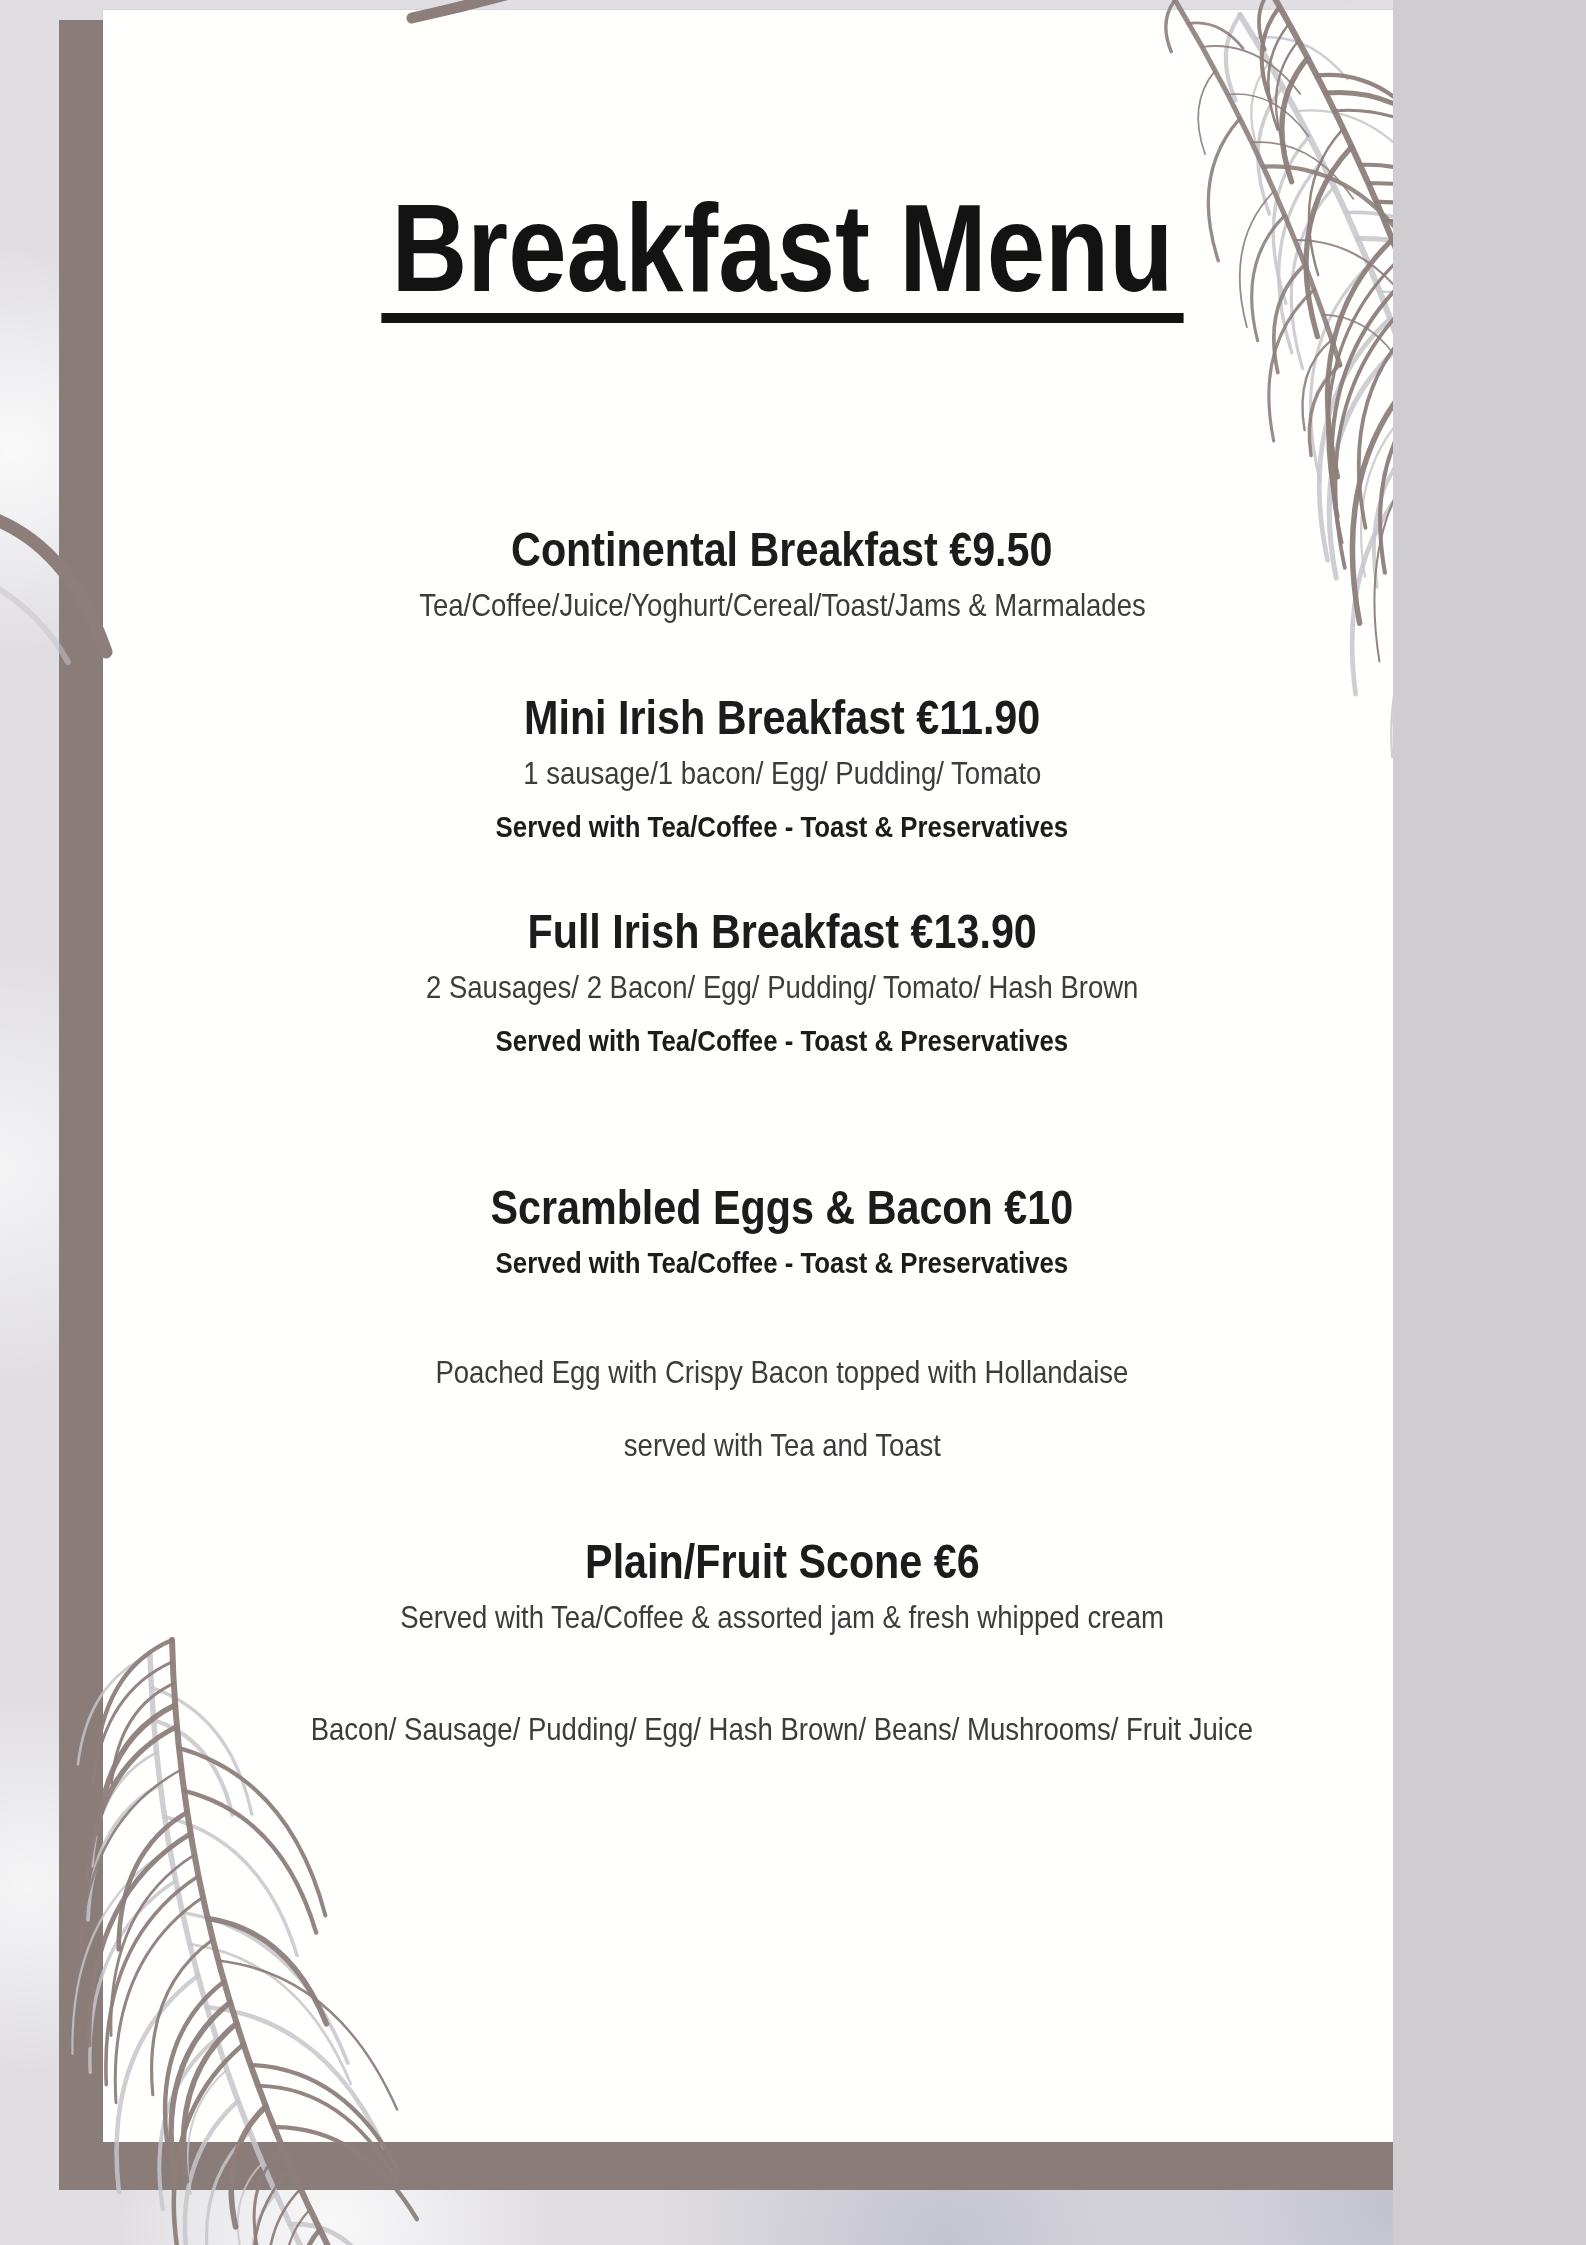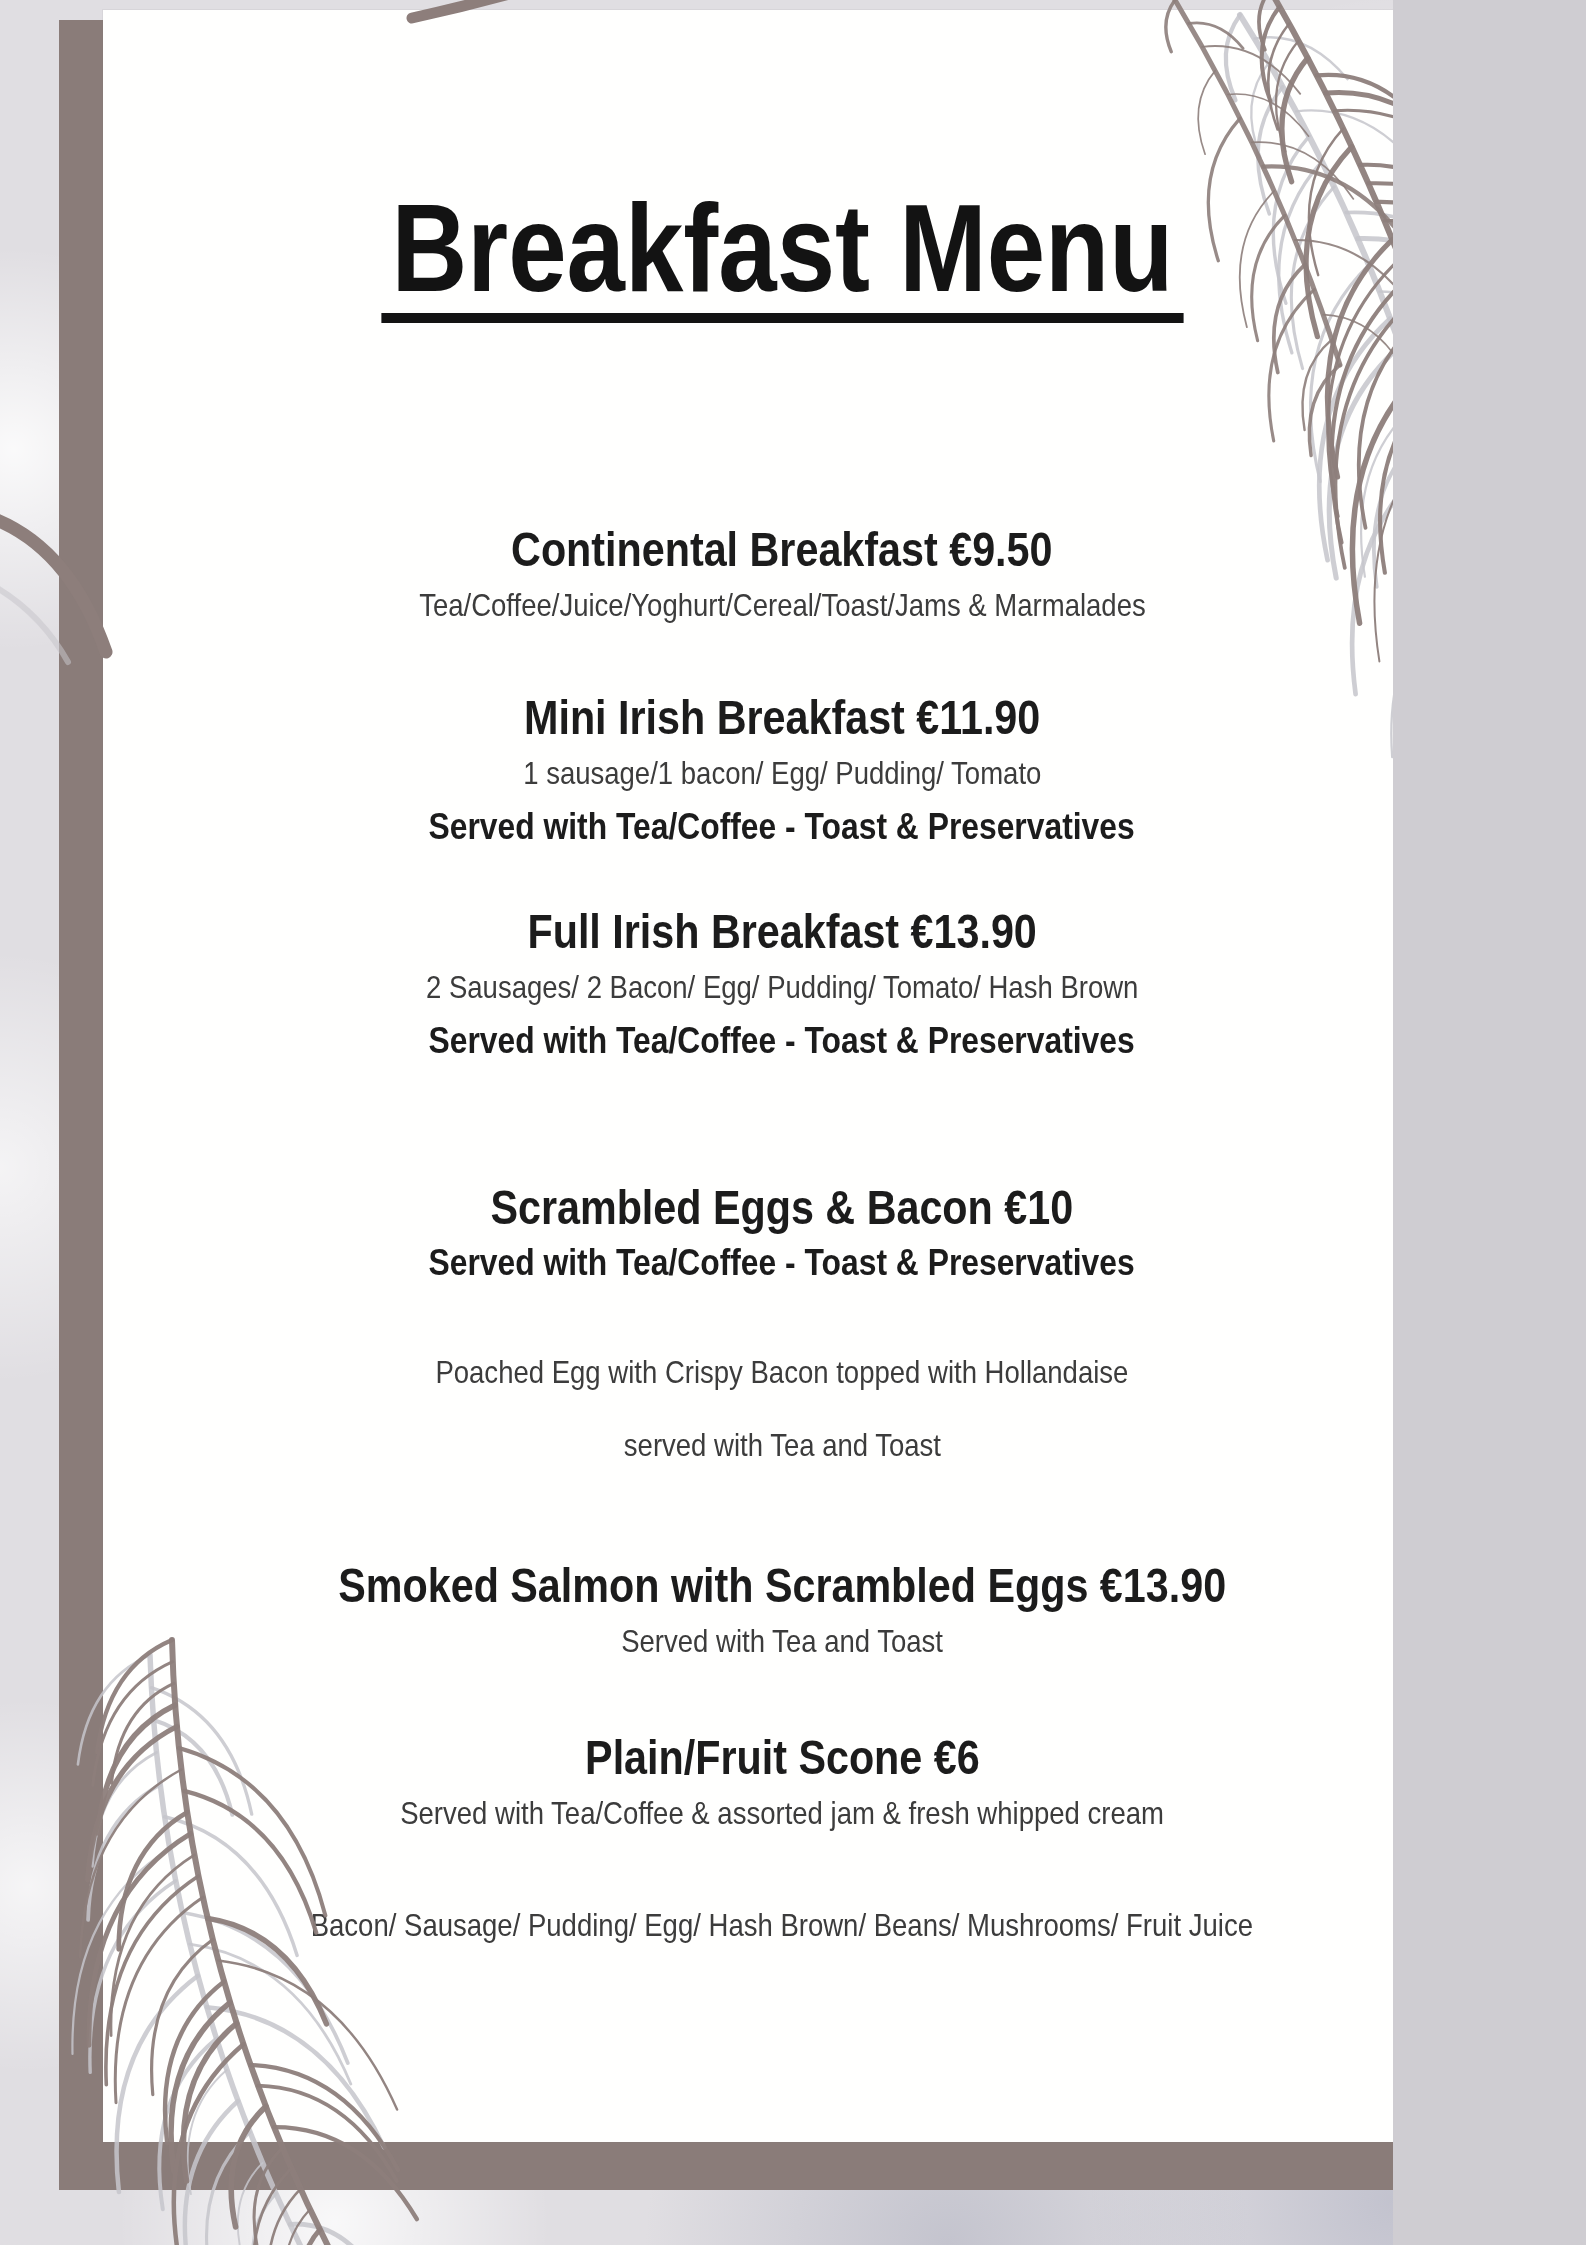--- a/index.html
+++ b/index.html
@@ -43,21 +43,21 @@
   [data-name="menu-section-eggs-benedict"] div.menu-line   { margin-top:19px; }
 
   .menu-heading {
     margin:0; display:flex; justify-content:center;
     font-size:48px; line-height:56px; font-weight:bold; color:#1c1c1c;text-align:center;
   }
   .menu-line {
     display:flex; justify-content:center;
     font-size:32px; line-height:54px; font-weight:normal; color:#3c3c3c;
   }
-  .menu-line.bold { font-size:37px; font-weight:bold; color:#1c1c1c; }
+  .menu-line.bold { font-size:30px; font-weight:bold; color:#1c1c1c; }
   .tscale { display:inline-block; white-space:nowrap; transform:scaleX(0.86); transform-origin:center; }
 
   svg.plume { position:absolute; overflow:visible; pointer-events:none; z-index:5; }
 </style>
 </head>
 <body>
 
 <div class="canvas" data-name="menu-document">
   <div class="frame-left" data-name="frame-left-bar"></div>
   <div class="frame-bottom" data-name="frame-bottom-bar"></div>
@@ -105,28 +105,20 @@
             <div class="menu-line bold" data-name="menu-item-line">
               <span class="tscale" data-name="menu-item-line-text">Served with Tea/Coffee - Toast &amp; Preservatives</span>
             </div>
           </section>
           <section class="menu-section" data-name="menu-section-eggs-benedict">
             <div class="menu-line light" data-name="menu-item-line">
               <span class="tscale" data-name="menu-item-line-text">Poached Egg with Crispy Bacon topped with Hollandaise</span>
             </div>
             <div class="menu-line light" data-name="menu-item-line">
               <span class="tscale" data-name="menu-item-line-text">served with Tea and Toast</span>
-            </div>
-          </section>
-          <section class="menu-section" data-name="menu-section-smoked-salmon-scrambled-eggs">
-            <h3 class="menu-heading" data-name="menu-item-heading">
-              <span class="tscale" data-name="menu-item-heading-text">Smoked Salmon with Scrambled Eggs €13.90</span>
-            </h3>
-            <div class="menu-line light" data-name="menu-item-line">
-              <span class="tscale" data-name="menu-item-line-text">Served with Tea and Toast</span>
             </div>
           </section>
           <section class="menu-section" data-name="menu-section-plain-fruit-scone">
             <h3 class="menu-heading" data-name="menu-item-heading">
               <span class="tscale" data-name="menu-item-heading-text">Plain/Fruit Scone €6</span>
             </h3>
             <div class="menu-line light" data-name="menu-item-line">
               <span class="tscale" data-name="menu-item-line-text">Served with Tea/Coffee &amp; assorted jam &amp; fresh whipped cream</span>
             </div>
           </section>

